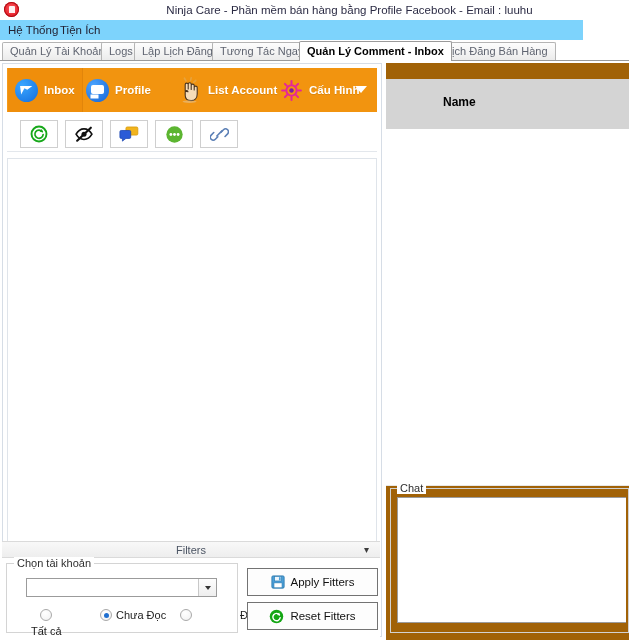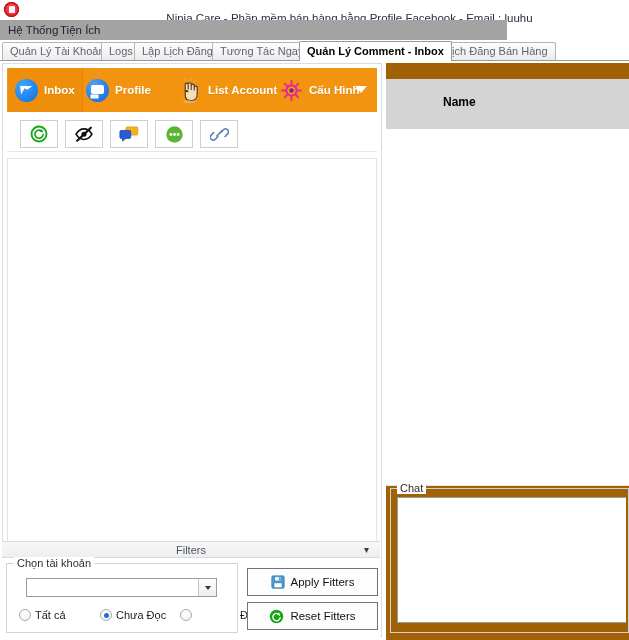--- a/index.html
+++ b/index.html
@@ -47,29 +47,28 @@
     left: 0; top: 0;
     width: 629px;
     text-align: center;
     line-height: 20px;
     font-size: 11.5px;
     color: #2b2b44;
     white-space: nowrap;
     overflow: hidden;
     padding-left: 70px;
     box-sizing: border-box;
-    margin-top: 8px;
   }
 
   
   .menubar {
     position: absolute;
     left: 0; top: 20px;
-    width: 507px; height: 20px;
-    background: #a3a3a3;
+    width: 583px; height: 20px;
+    background: #7dd3fc;
   }
   .menu-item {
     position: absolute;
     top: 3px;
     font-size: 11.5px;
     color: #222233;
     padding: 1px 4px;
     white-space: nowrap;
     cursor: default;
   }
@@ -349,21 +348,21 @@
     flex: 0 0 auto;
   }
   .radio.checked .dot::after {
     content: "";
     position: absolute;
     left: 2.5px; top: 2.5px;
     width: 5px; height: 5px;
     border-radius: 50%;
     background: #1f6fd0;
   }
-  .radio.r0 { left: 2px; }
+  .radio.r0 { left: 14px; flex-direction: column; }
   .radio.r1 { left: 83px; }
   .radio.r2 { left: 163px; gap: 48px; }
 
   .fbtn {
     position: absolute;
     left: 245px;
     width: 131px; height: 28px;
     box-sizing: border-box;
     border: 1px solid #737373;
     background: #fdfdfd;

